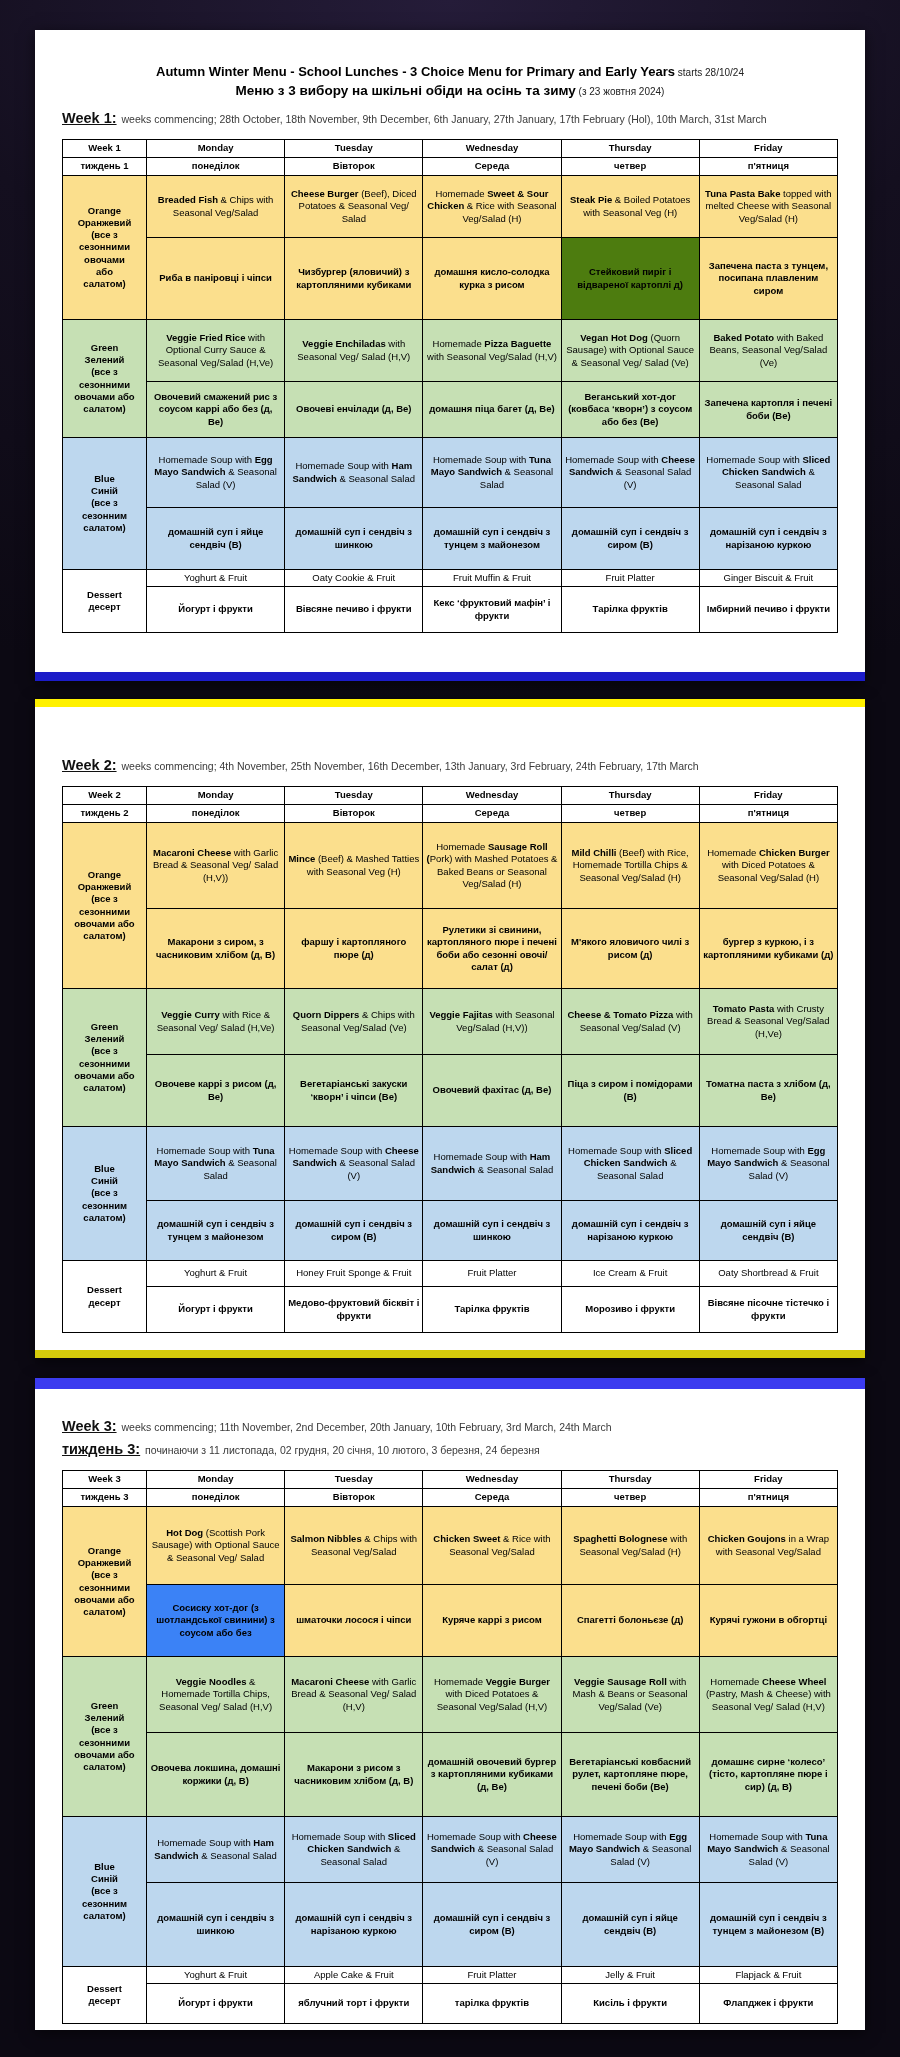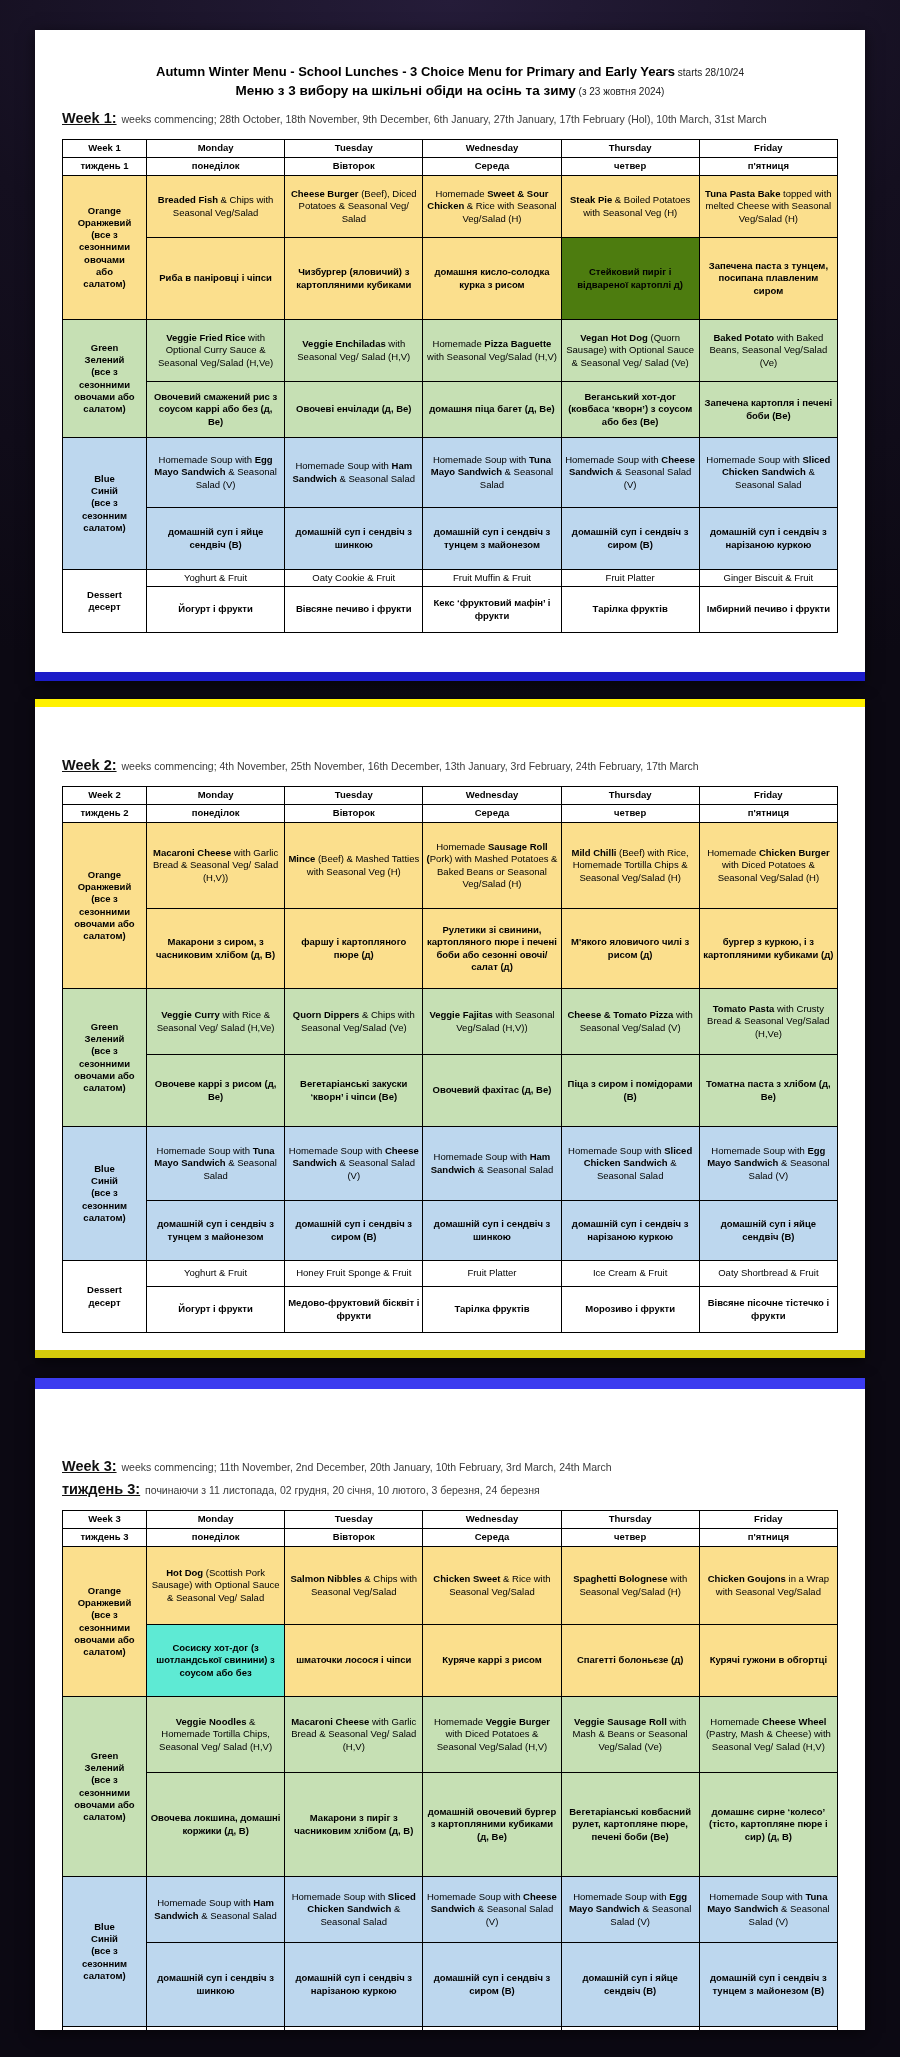--- a/index.html
+++ b/index.html
@@ -19,21 +19,21 @@
 
   .doc-title{text-align:center;font-weight:bold;font-size:13px;color:#000;margin:0 10px;}
   #page1 .doc-title.first{margin-top:34px;}
   .doc-title .suffix{font-weight:normal;font-size:10px;color:#222;}
   .doc-title.uk{margin-top:4px;font-size:13.5px;}
 
   .wk-line{margin:12px 0 0 27px;font-size:10.5px;color:#3a3a3a;}
   .wk-line + .wk-line{margin-top:7px;}
   .wk-label{font-size:14.5px;font-weight:bold;text-decoration:underline;color:#101010;margin-right:2px;}
   #page2 .wk-line.first{margin-top:58px;}
-  #page3 .wk-line.first{margin-top:80px;}
+  #page3 .wk-line.first{margin-top:40px;}
 
   table.menu{border-collapse:collapse;table-layout:fixed;margin:13px auto 0;width:776px;background:#fff;}
   table.menu td{border:1px solid #000;text-align:center;vertical-align:middle;
                 padding:1px 3px;font-size:9.5px;line-height:1.28;color:#000;
                 overflow:hidden;word-wrap:break-word;}
   td.corner{font-weight:bold;text-align:left;padding-left:5px;font-size:10px;background:#fff;margin-top:27px;}
   td.day{font-weight:bold;font-size:10.5px;background:#fff;}
   td.course-label{font-weight:bold;white-space:pre-line;font-size:9.5px;line-height:1.35;}
   td.cell-en{color:#595959;}
   td.cell-en b{color:#000;}
@@ -313,42 +313,42 @@
 сезонними
 овочами або
 салатом)</td>
             <td class="cell-en" style="background: rgb(251, 223, 141);"><b>Hot Dog</b> (Scottish Pork Sausage) with Optional Sauce &amp; Seasonal Veg/ Salad</td>
             <td class="cell-en" style="background: rgb(251, 223, 141);"><b>Salmon Nibbles</b> &amp; Chips with Seasonal Veg/Salad</td>
             <td class="cell-en" style="background: rgb(251, 223, 141);"><b>Chicken Sweet</b> &amp; Rice with Seasonal Veg/Salad</td>
             <td class="cell-en" style="background: rgb(251, 223, 141);"><b>Spaghetti Bolognese</b> with Seasonal Veg/Salad (H)</td>
             <td class="cell-en" style="background: rgb(251, 223, 141);"><b>Chicken Goujons</b> in a Wrap with Seasonal Veg/Salad</td>
           </tr>
           <tr class="row-uk" style="height: 72px;">
-            <td class="cell-uk" style="background: #5eead4;">Сосиску хот-дог (з шотландської свинини) з соусом або без</td>
+            <td class="cell-uk" style="background: #3b82f6;">Сосиску хот-дог (з шотландської свинини) з соусом або без</td>
             <td class="cell-uk" style="background: rgb(251, 223, 141);">шматочки лосося і чіпси</td>
             <td class="cell-uk" style="background: rgb(251, 223, 141);">Куряче каррі з рисом</td>
             <td class="cell-uk" style="background: rgb(251, 223, 141);">Спагетті болоньєзе (д)</td>
             <td class="cell-uk" style="background: rgb(251, 223, 141);">Курячі гужони в обгортці</td>
           </tr>
           <tr class="row-en" style="height: 76px;">
             <td class="course-label" rowspan="2" style="background: rgb(198, 224, 180);">Green
 Зелений
 (все з
 сезонними
 овочами або
 салатом)</td>
             <td class="cell-en" style="background: rgb(198, 224, 180);"><b>Veggie Noodles</b> &amp; Homemade Tortilla Chips, Seasonal Veg/ Salad (H,V)</td>
             <td class="cell-en" style="background: rgb(198, 224, 180);"><b>Macaroni Cheese</b> with Garlic Bread &amp; Seasonal Veg/ Salad (H,V)</td>
             <td class="cell-en" style="background: rgb(198, 224, 180);">Homemade <b>Veggie Burger</b> with Diced Potatoes &amp; Seasonal Veg/Salad (H,V)</td>
             <td class="cell-en" style="background: rgb(198, 224, 180);"><b>Veggie Sausage Roll</b> with Mash &amp; Beans or Seasonal Veg/Salad (Ve)</td>
             <td class="cell-en" style="background: rgb(198, 224, 180);">Homemade <b>Cheese Wheel</b> (Pastry, Mash &amp; Cheese) with Seasonal Veg/ Salad (H,V)</td>
           </tr>
-          <tr class="row-uk" style="height: 104px;">
+          <tr class="row-uk" style="height: 84px;">
             <td class="cell-uk" style="background: rgb(198, 224, 180);">Овочева локшина, домашні коржики (д, В)</td>
-            <td class="cell-uk" style="background: rgb(198, 224, 180);">Макарони з пиріг з часниковим хлібом (д, В)</td>
+            <td class="cell-uk" style="background: rgb(198, 224, 180);">Макарони з рисом з часниковим хлібом (д, В)</td>
             <td class="cell-uk" style="background: rgb(198, 224, 180);">домашній овочевий бургер з картопляними кубиками (д, Ве)</td>
             <td class="cell-uk" style="background: rgb(198, 224, 180);">Вегетаріанські ковбасний рулет, картопляне пюре, печені боби (Ве)</td>
             <td class="cell-uk" style="background: rgb(198, 224, 180);">домашнє сирне ‘колесо’ (тісто, картопляне пюре і сир) (д, В)</td>
           </tr>
           <tr class="row-en" style="height: 66px;">
             <td class="course-label" rowspan="2" style="background: rgb(189, 215, 238);">Blue
 Синій
 (все з
 сезонним
 салатом)</td>

